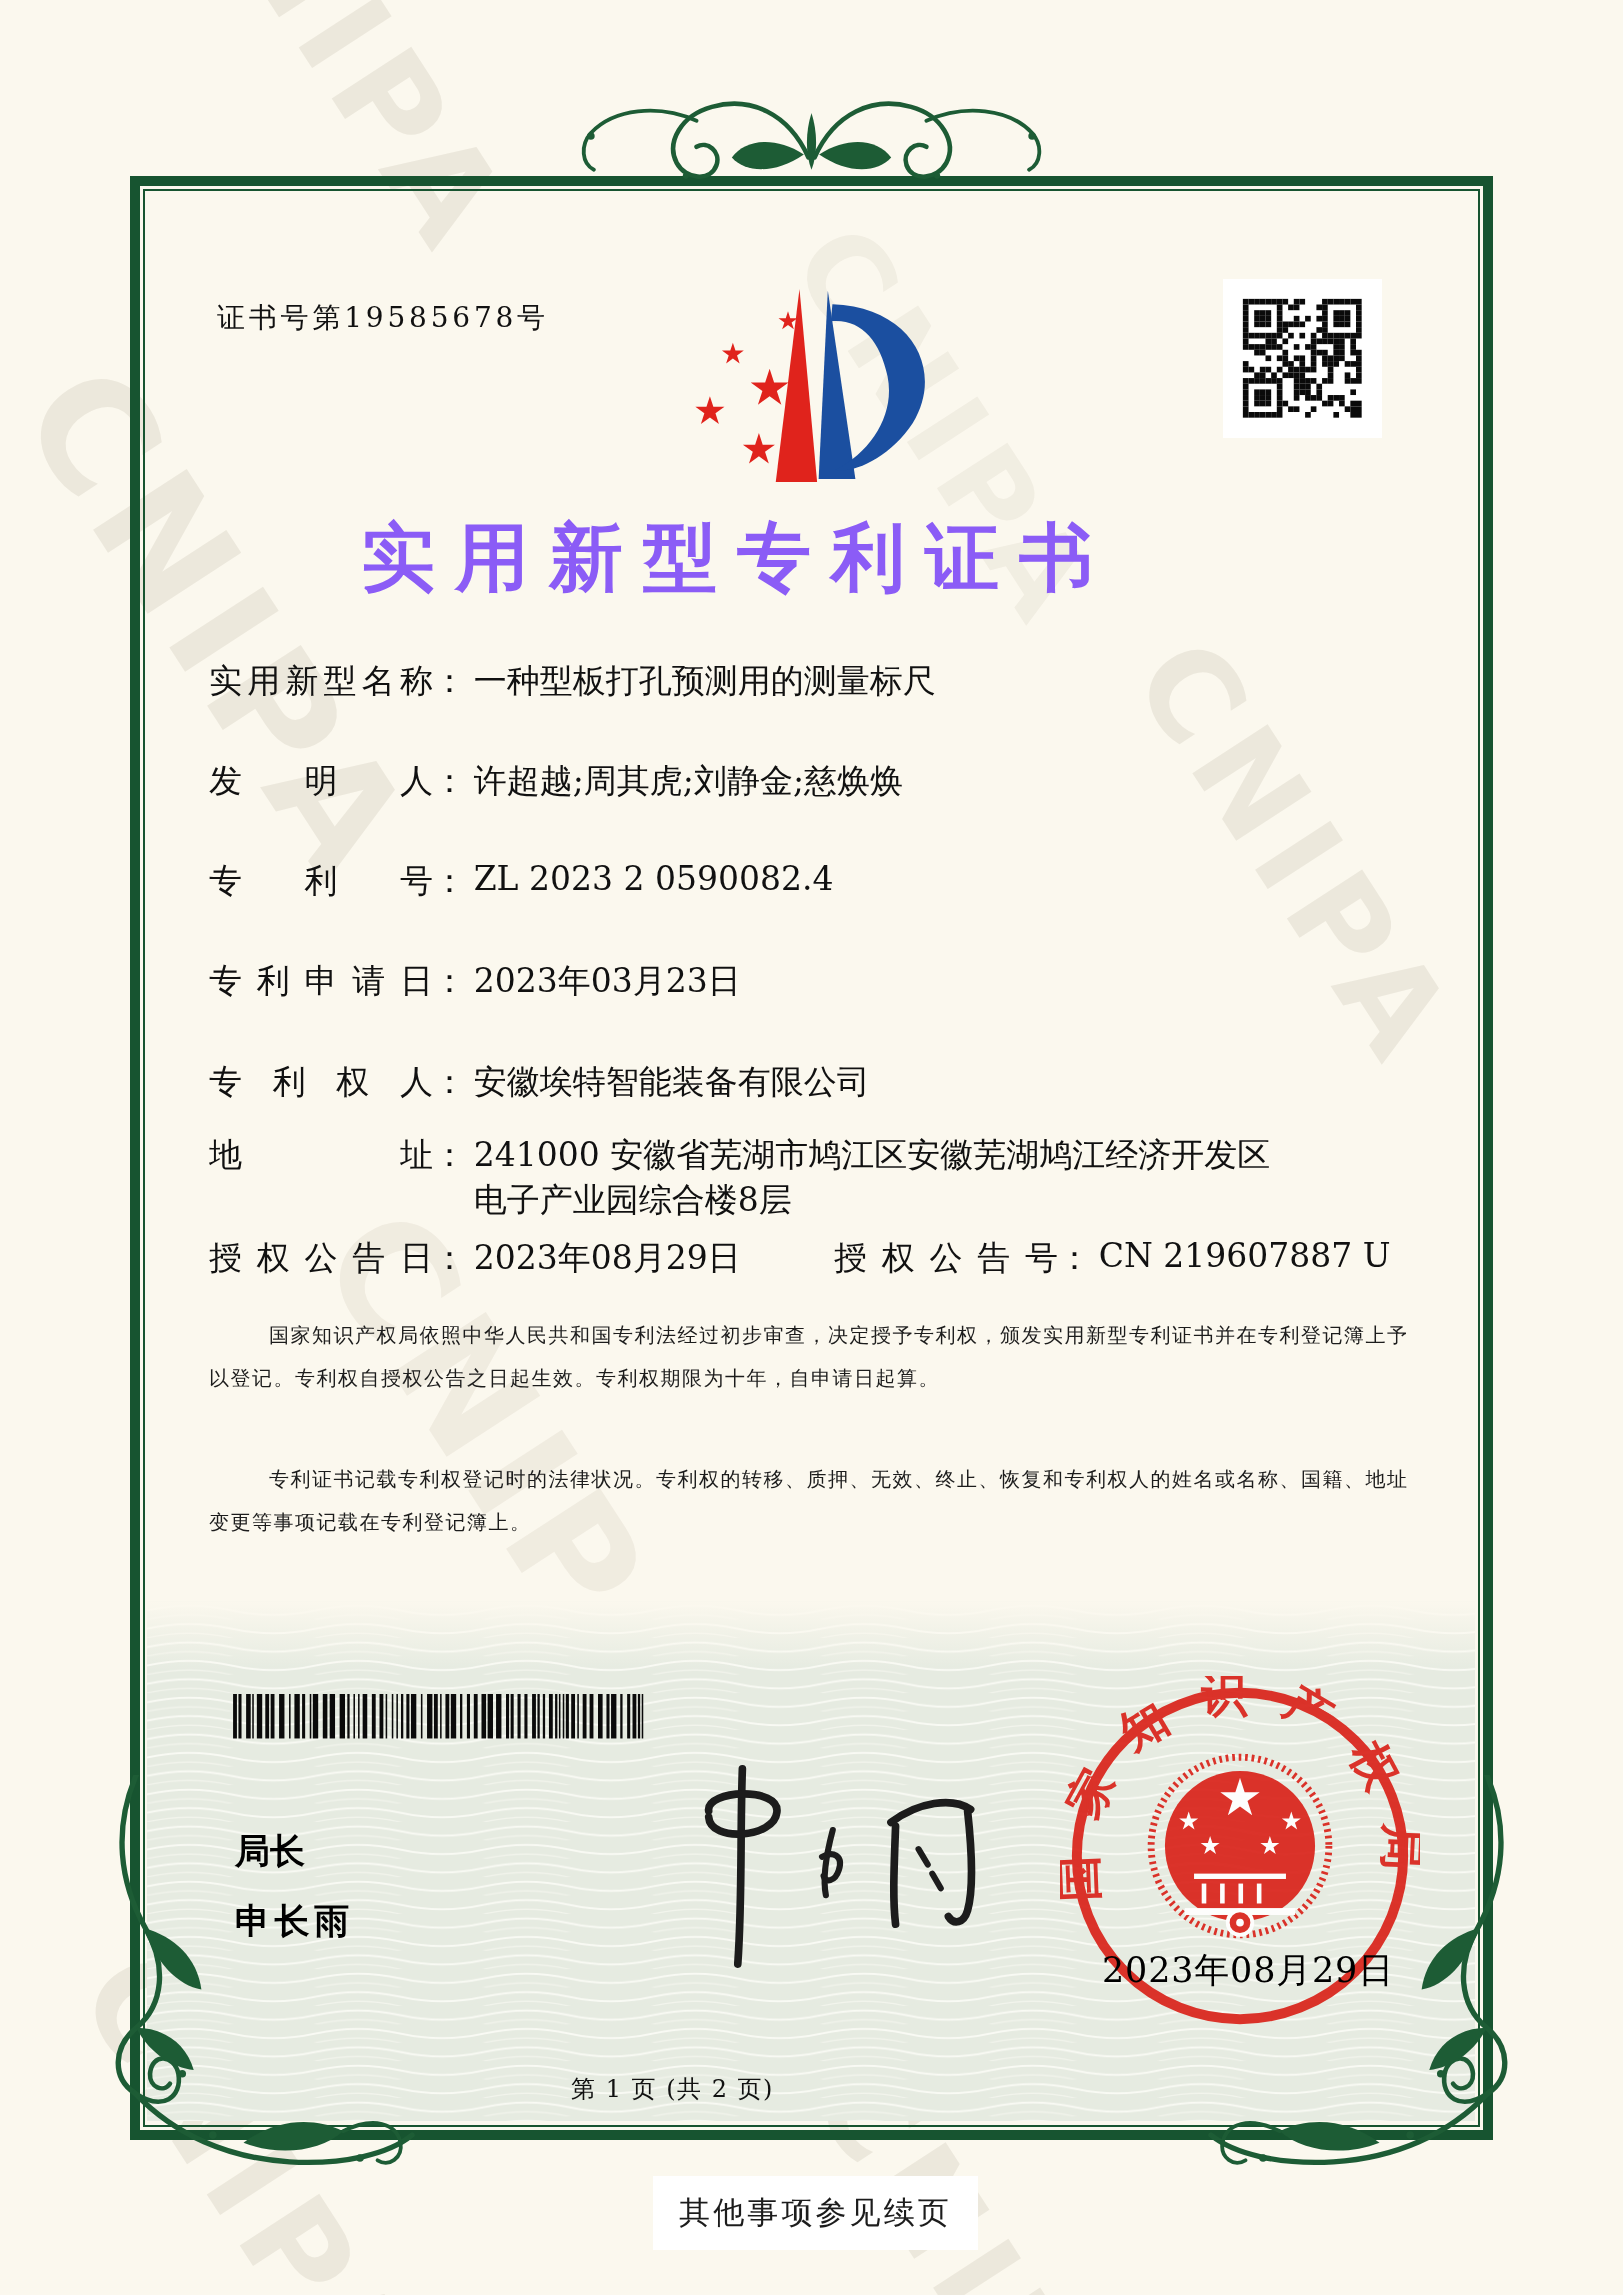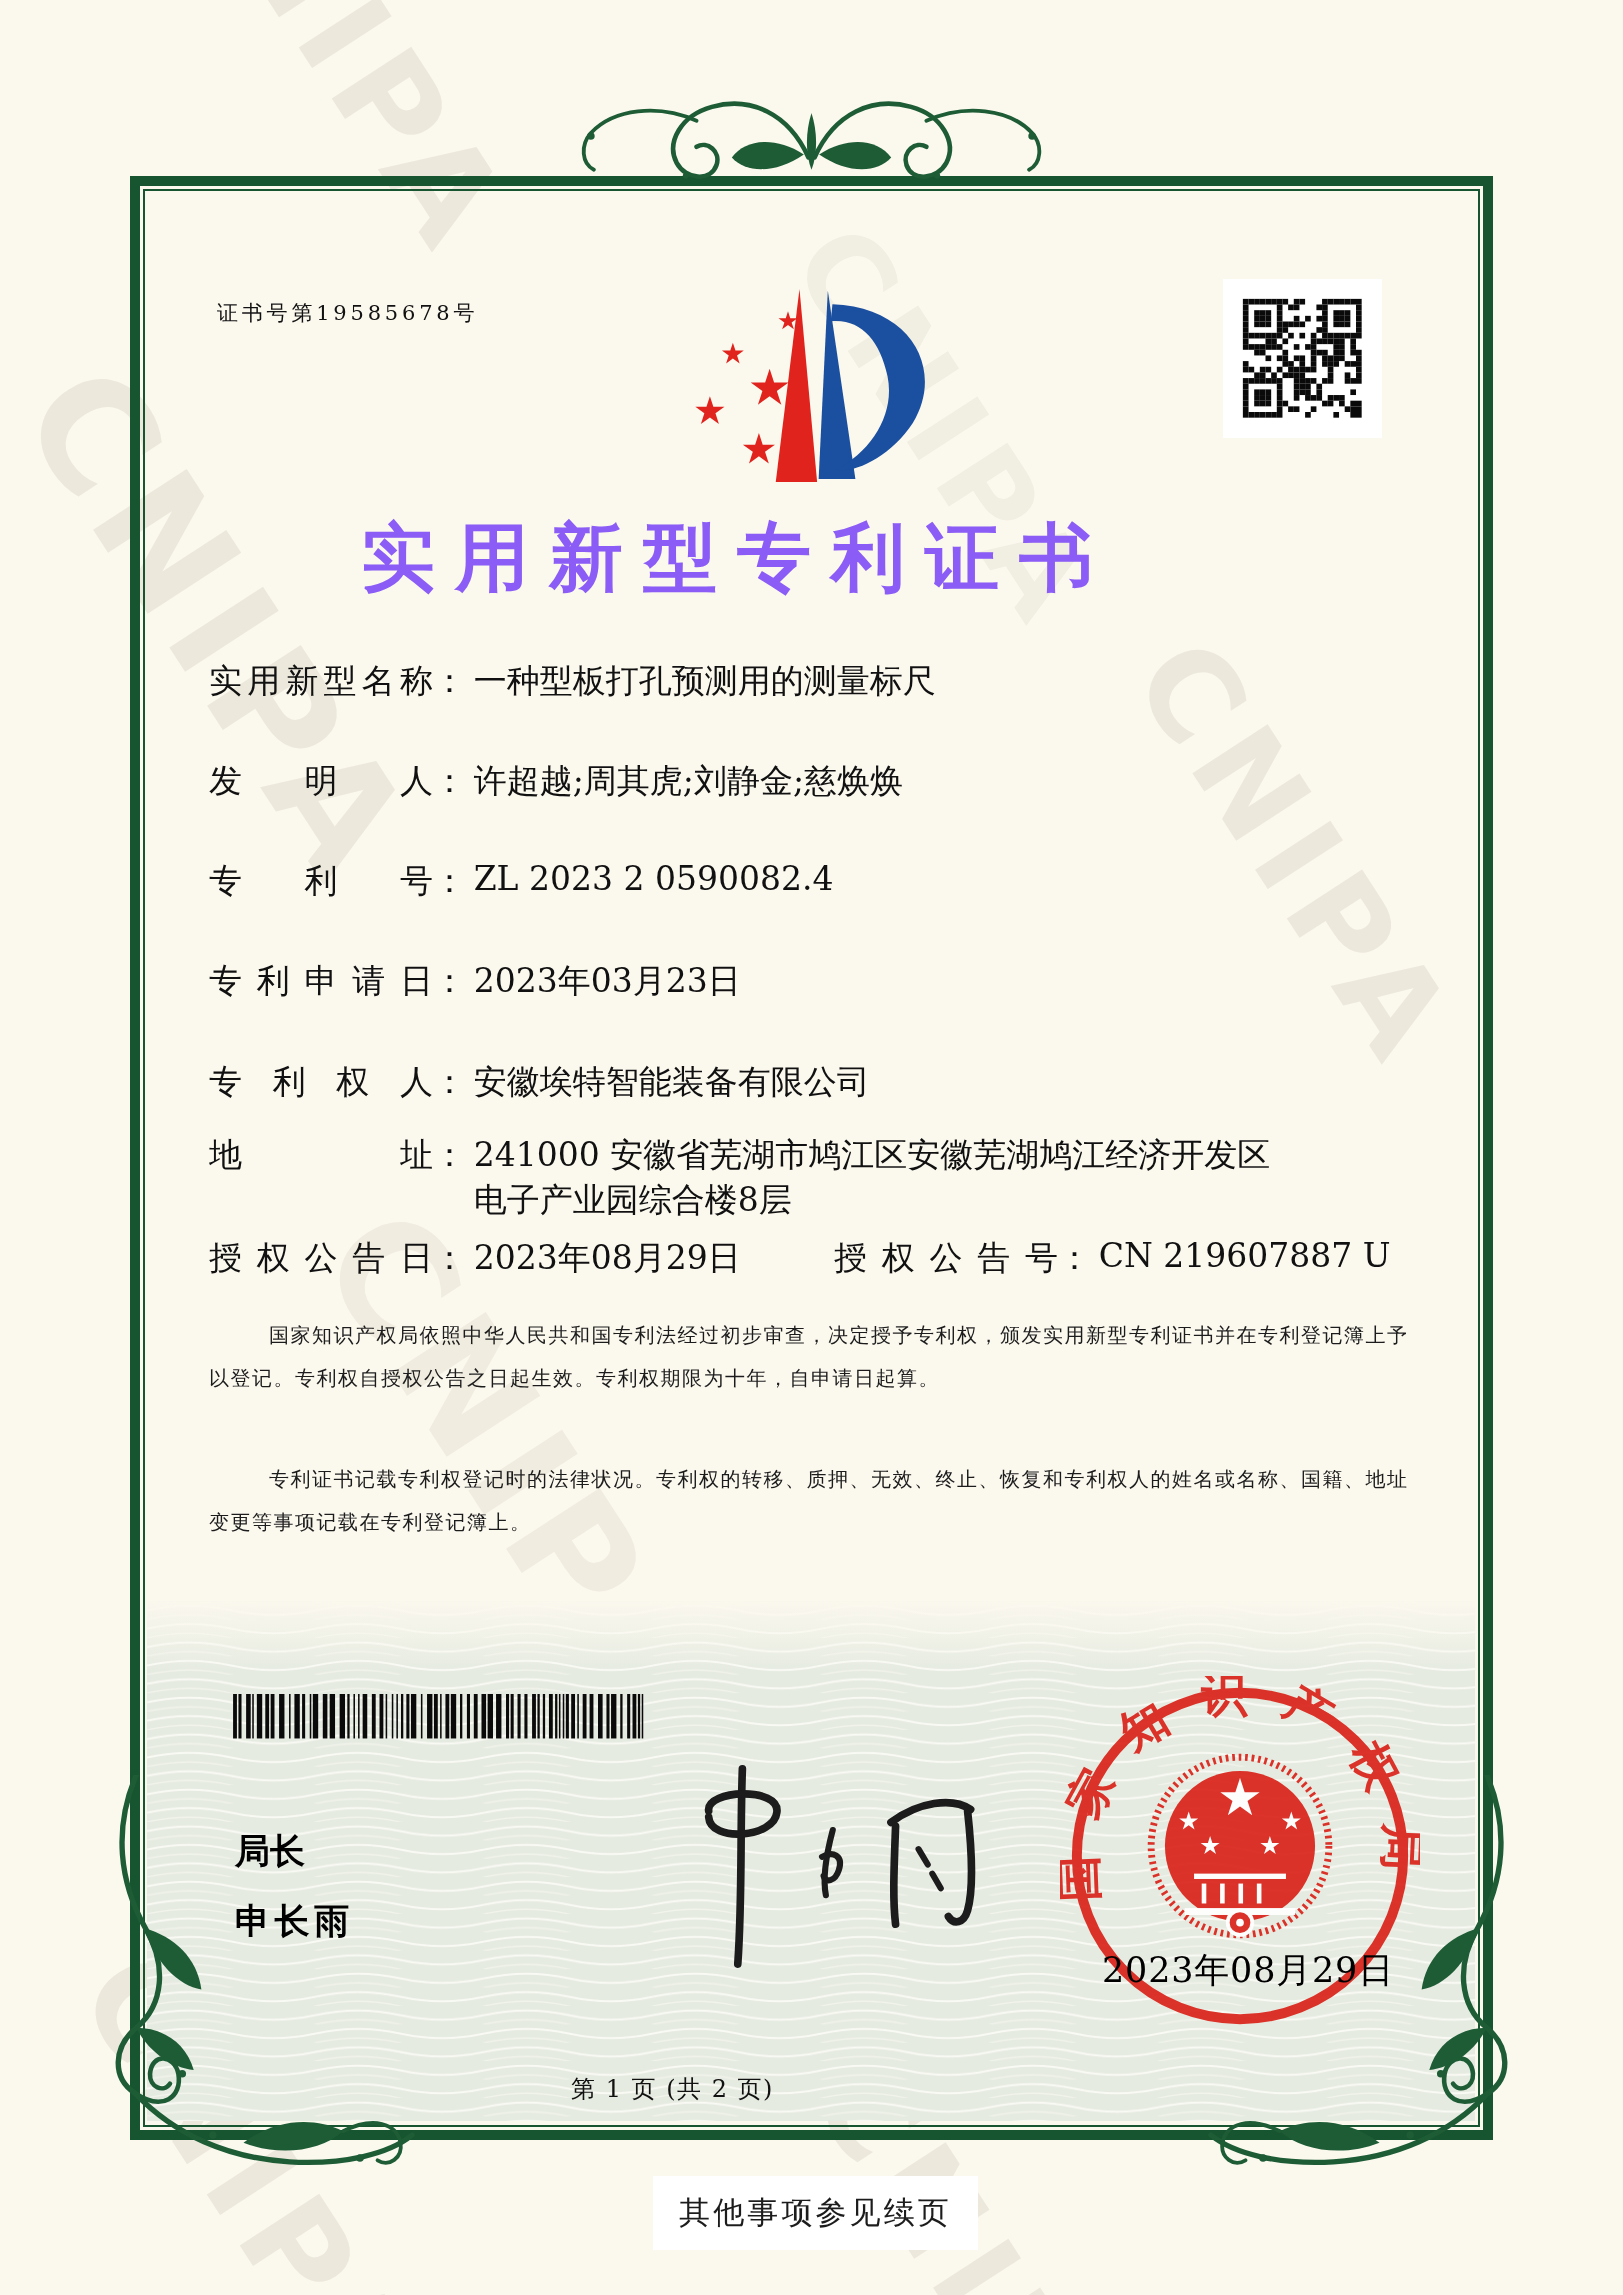--- a/index.html
+++ b/index.html
@@ -39,21 +39,21 @@
 
   
   .waves{position:absolute;left:147px;top:1601px;z-index:1;}
 
   
   .orn{position:absolute;z-index:3;}
 
   
   .cert-no{
     position:absolute;left:217px;top:299px;
-    font-size:21px;letter-spacing:3.8px;z-index:4;
+    font-size:28px;letter-spacing:3.8px;z-index:4;
   }
   .logo{position:absolute;left:690px;top:281px;z-index:4;}
   .qr-card{
     position:absolute;left:1223px;top:279px;width:159px;height:159px;
     background:#ffffff;z-index:4;
   }
   .title{
     position:absolute;left:0;top:509px;width:1474px;
     text-align:center;
     font-size:74px;font-weight:bold;letter-spacing:20px;

